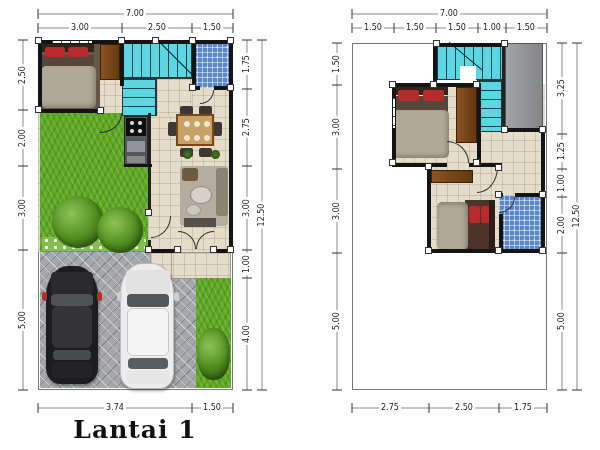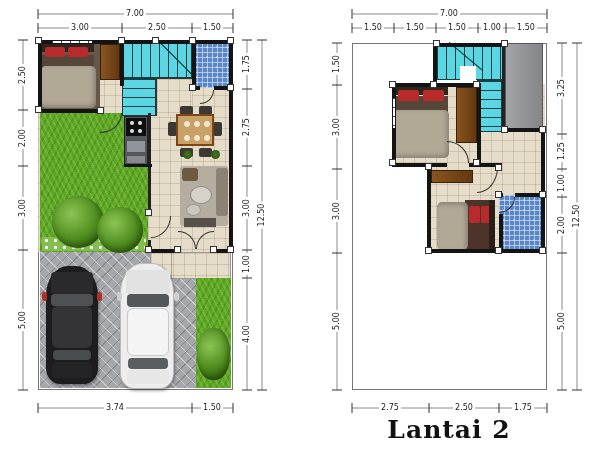--- a/index.html
+++ b/index.html
@@ -329,15 +329,15 @@
   <span class="dl v" style="left:562px;top:88px;">3.25</span>
   <span class="dl v" style="left:562px;top:151px;">1.25</span>
   <span class="dl v" style="left:562px;top:183px;">1.00</span>
   <span class="dl v" style="left:562px;top:225px;">2.00</span>
   <span class="dl v" style="left:562px;top:321px;">5.00</span>
   <span class="dl v" style="left:577px;top:216px;">12.50</span>
   <span class="dl" style="left:390px;top:408px;">2.75</span>
   <span class="dl" style="left:464px;top:408px;">2.50</span>
   <span class="dl" style="left:523px;top:408px;">1.75</span>
 
-  <div class="plan-title" style="left:449px;top:429px;">Lantai 2</div>
+  <div class="plan-title" style="left:135px;top:429px;">Lantai 1</div>
 
 </div>
 
 </body></html>

